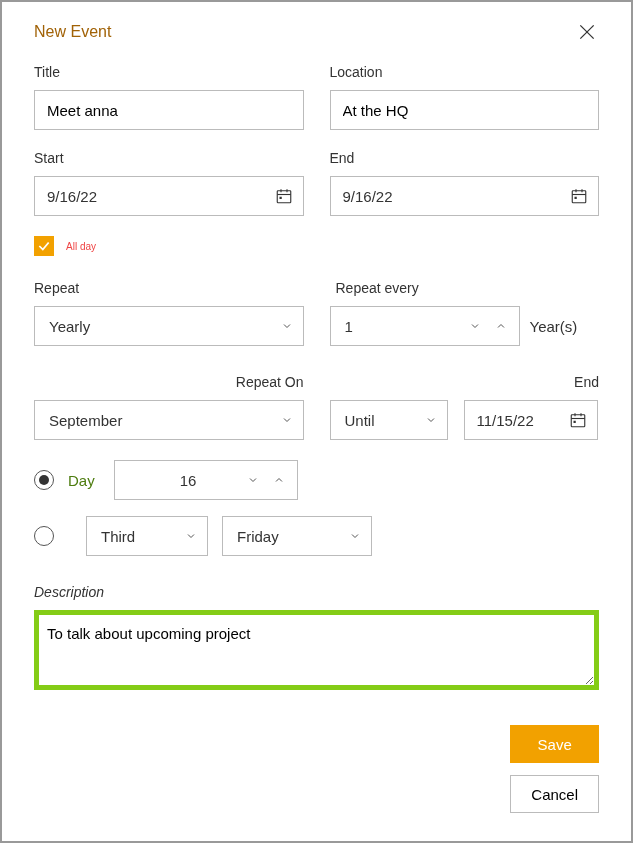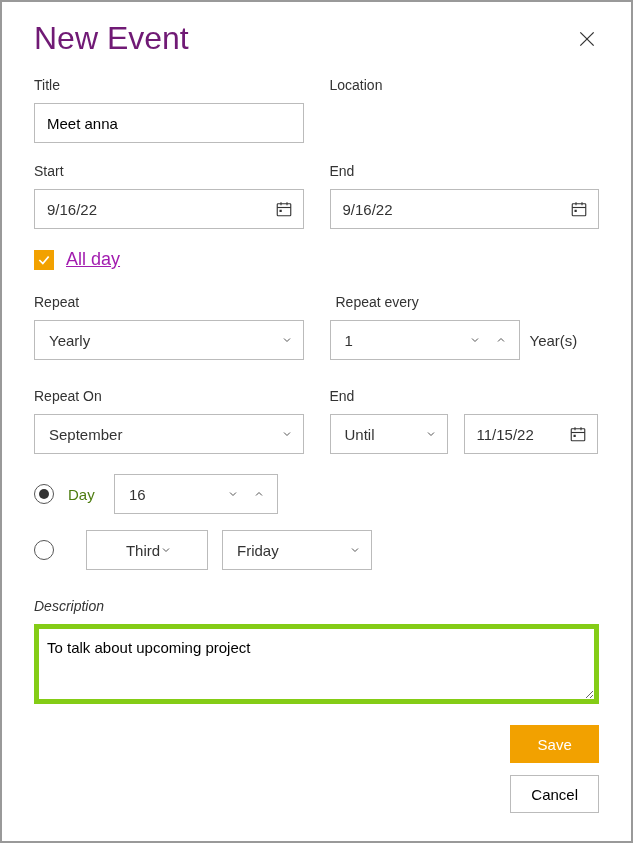--- a/index.html
+++ b/index.html
@@ -17,23 +17,23 @@
     padding: 18px 32px 24px 32px;
     position: relative;
   }
   .dialog-header {
     display: flex;
     justify-content: space-between;
     align-items: center;
     margin-bottom: 20px;
   }
   .dialog-title {
-    font-size: 32px;
+    font-size: 16px;
     font-weight: 300;
-    color: #701a75;
+    color: #a16207;
   }
   .close-btn {
     width: 24px;
     height: 24px;
     cursor: pointer;
     display: flex;
     align-items: center;
     justify-content: center;
   }
   .form-row {
@@ -87,23 +87,22 @@
     width: 20px;
     height: 20px;
     background: #f2a100;
     display: flex;
     align-items: center;
     justify-content: center;
     cursor: pointer;
   }
   .checkbox svg { width: 14px; height: 14px; }
   .checkbox-label {
-    font-size: 18px;
-    color: #a21caf;
-    text-decoration: underline;
+    font-size: 10px;
+    color: #ef4444;
   }
   .select-box {
     height: 40px;
     border: 1px solid #bbb;
     padding: 0 10px 0 14px;
     font-size: 15px;
     display: flex;
     align-items: center;
     justify-content: space-between;
     background: #fff;
@@ -167,21 +166,22 @@
     height: 10px;
     background: #333;
     border-radius: 50%;
   }
   .radio-label {
     font-size: 15px;
     color: #4d7c0f;
     min-width: 32px;
   }
   .day-spinner {
-    width: 164px;
+    width: 184px;
+    text-align: center;
   }
   .ordinal-select { width: 122px; }
   .weekday-select { width: 150px; }
   .textarea {
     width: 100%;
     height: 80px;
     border: 5px solid #84cc16;
     padding: 10px 8px;
     font-size: 15px;
     font-family: inherit;
@@ -236,20 +236,21 @@
     </div>
   </div>
 
   <div class="form-row">
     <div class="form-col">
       <label class="field-label">Title</label>
       <input class="text-input" value="Meet anna" style="">
     </div>
     <div class="form-col">
       <label class="field-label">Location</label>
+      <input class="text-input" value="At the HQ" style="">
     </div>
   </div>
 
   <div class="form-row">
     <div class="form-col">
       <label class="field-label">Start</label>
       <div class="date-input">
         <span>9/16/22</span>
         <svg class="calendar-icon" viewBox="0 0 24 24" fill="none" stroke="#333" stroke-width="1.5">
             <rect x="3" y="5" width="18" height="16" rx="1"></rect>
@@ -310,21 +311,21 @@
                   <polyline points="6,15 12,9 18,15"></polyline>
                 </svg>
             </span>
           </div>
         </div>
         <span class="unit-label">Year(s)</span>
       </div>
     </div>
   </div>
 
-  <div class="form-row" style="margin-bottom:20px;">
+  <div class="form-row" style="margin-bottom:20px;text-align:right;">
     <div class="form-col">
       <label class="field-label">Repeat On</label>
       <div class="select-box">
         <span>September</span>
         <svg class="chevron" viewBox="0 0 24 24" fill="none" stroke="#555" stroke-width="2">
             <polyline points="6,9 12,15 18,9"></polyline>
           </svg>
       </div>
     </div>
     <div class="form-col">
@@ -365,21 +366,21 @@
           <svg class="chevron" viewBox="0 0 24 24" fill="none" stroke="#555" stroke-width="2">
               <polyline points="6,15 12,9 18,15"></polyline>
             </svg>
         </span>
       </div>
     </div>
   </div>
 
   <div class="radio-row" style="margin-bottom:28px;">
     <div class="radio"></div>
-    <div class="select-box ordinal-select" style="margin-left:18px;justify-content:center;">
+    <div class="select-box ordinal-select" style="margin-left:18px;">
       <span>Third</span>
       <svg class="chevron" viewBox="0 0 24 24" fill="none" stroke="#555" stroke-width="2">
           <polyline points="6,9 12,15 18,9"></polyline>
         </svg>
     </div>
     <div class="select-box weekday-select">
       <span>Friday</span>
       <svg class="chevron" viewBox="0 0 24 24" fill="none" stroke="#555" stroke-width="2">
           <polyline points="6,9 12,15 18,9"></polyline>
         </svg>

